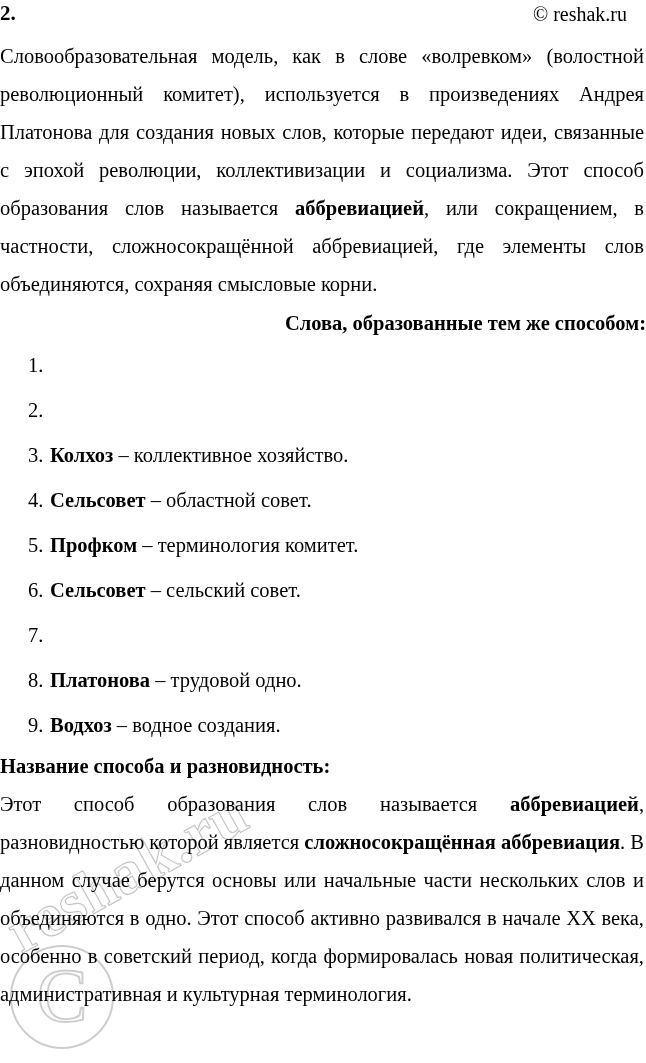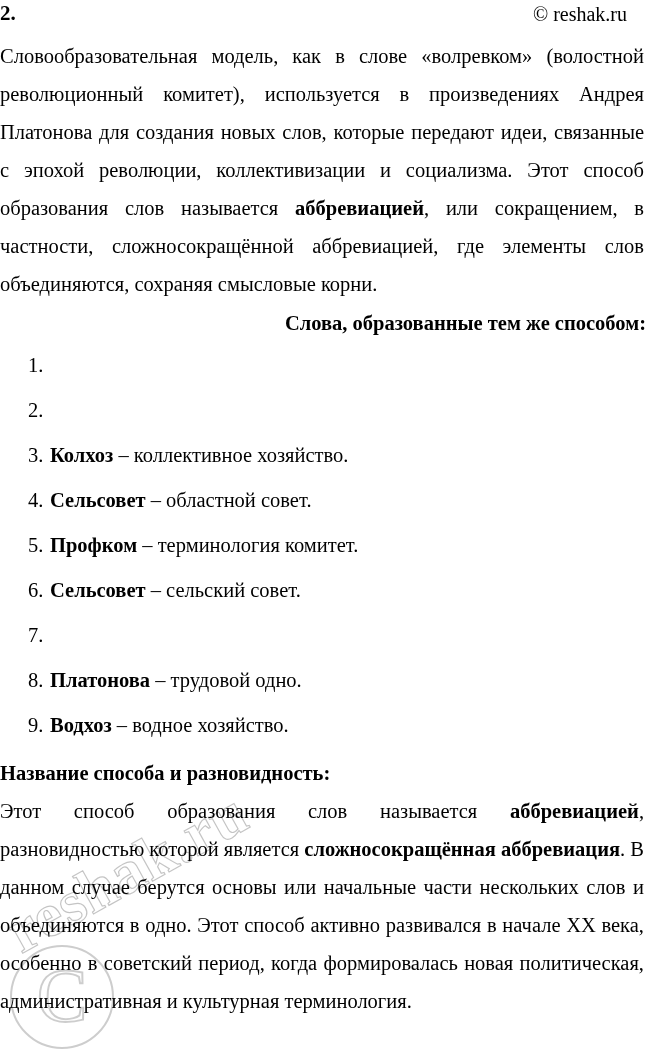--- a/index.html
+++ b/index.html
@@ -121,21 +121,21 @@
   .para b, .para strong { font-weight: 700; }
 
   .section-heading {
     margin: 0;
     font-size: 20.5px;
     font-weight: 700;
     line-height: 38px;
   }
 
   .heading-words { margin-top: 1px; text-align: right; }
-  .heading-method { margin-top: 7px; }
+  .heading-method { }
 
   ol.word-list {
     list-style: none;
     margin: 0;
     padding: 0;
   }
 
   ol.word-list li {
     position: relative;
     font-size: 20.5px;
@@ -225,21 +225,21 @@
       </li>
       <li>
         <span class="li-num">7.</span>
       </li>
       <li>
         <span class="li-num">8.</span>
         <span class="li-body"><span class="term">Платонова</span><span class="dash"> – </span><span class="gloss">трудовой одно.</span></span>
       </li>
       <li>
         <span class="li-num">9.</span>
-        <span class="li-body"><span class="term">Водхоз</span><span class="dash"> – </span><span class="gloss">водное хозяйство.</span></span>
+        <span class="li-body"><span class="term">Водхоз</span><span class="dash"> – </span><span class="gloss">водное создания.</span></span>
       </li>
     </ol>
 
     <div class="section-heading heading-method">Название способа и разновидность:</div>
 
     <p class="para method"><span>Этот способ образования слов называется </span><b>аббревиацией</b><span>, разновидностью которой является </span><b>сложносокращённая аббревиация</b><span>. В данном случае берутся основы или начальные части нескольких слов и объединяются в одно. Этот способ активно развивался в начале XX века, особенно в советский период, когда формировалась новая политическая, административная и культурная терминология.</span></p>
 
   </div>
 </div>
 

